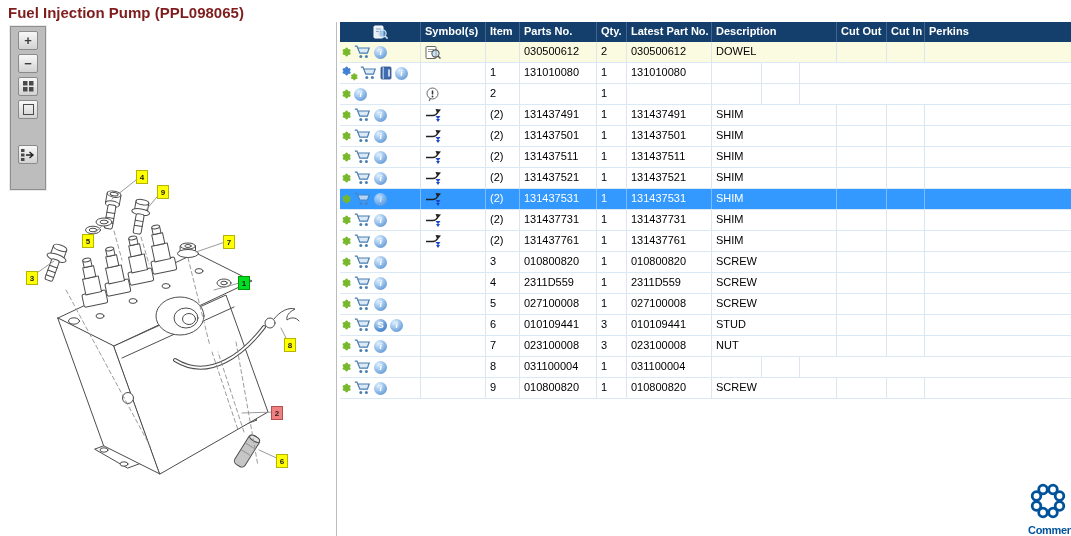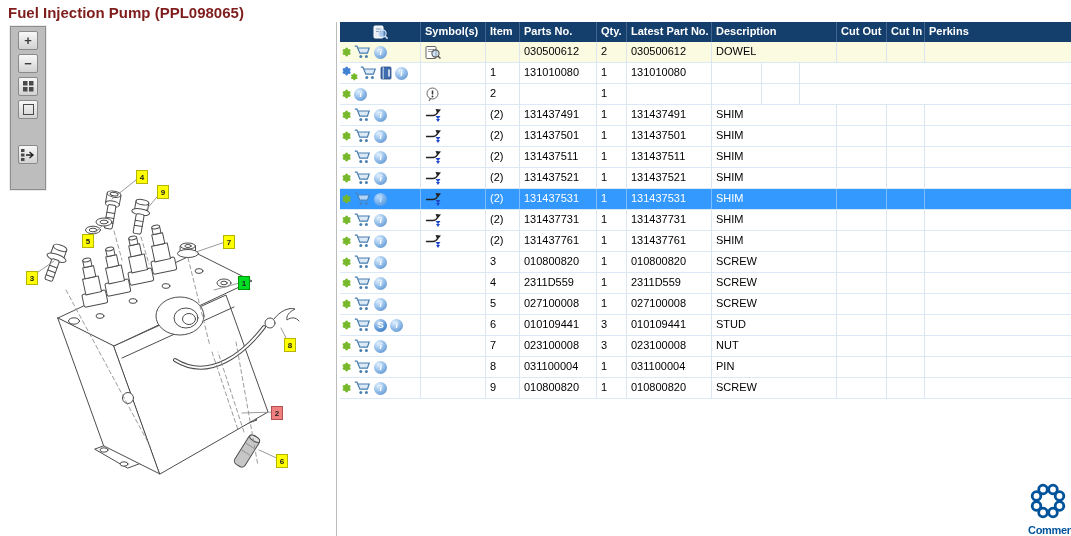--- a/index.html
+++ b/index.html
@@ -648,21 +648,20 @@
               <circle cx="6.8" cy="11.5" r="1.5" fill="#4a7fb0"></circle>
               <circle cx="12.4" cy="11.5" r="1.5" fill="#4a7fb0"></circle>
             </svg>
             <span class="info icon-info">i</span>
           </div>
           <div class="cell symbol" style="flex: 0 0 65px; width: 65px;"></div>
           <div class="cell" style="flex: 0 0 34px; width: 34px;">8</div>
           <div class="cell" style="flex: 0 0 77px; width: 77px;">031100004</div>
           <div class="cell" style="flex: 0 0 30px; width: 30px;">1</div>
           <div class="cell" style="flex: 0 0 85px; width: 85px;">031100004</div>
-          <div class="cell" style="flex: 0 0 125px; width: 125px;">PIN</div>
           <div class="cell" style="flex: 0 0 50px; width: 50px;"></div>
           <div class="cell" style="flex: 0 0 38px; width: 38px;"></div>
           <div class="cell" style="flex: 0 0 146px; width: 146px;"></div>
         </div>
         <div class="row">
           <div class="cell icons" style="flex: 0 0 81px; width: 81px;">
             <span class="gear">✽</span>
             <svg width="17" height="14" viewBox="0 0 17 14" class="icon-cart">
               <polygon points="4.2,3 15.2,3 13.4,8.2 5.8,8.2" fill="#dce9f6" stroke="none"></polygon>
               <path d="M0.8,1.2 H3 L5.8,8.2 H13.4 L15.2,3 H4.2" fill="none" stroke="#4a7fb0" stroke-width="1.2"></path>

